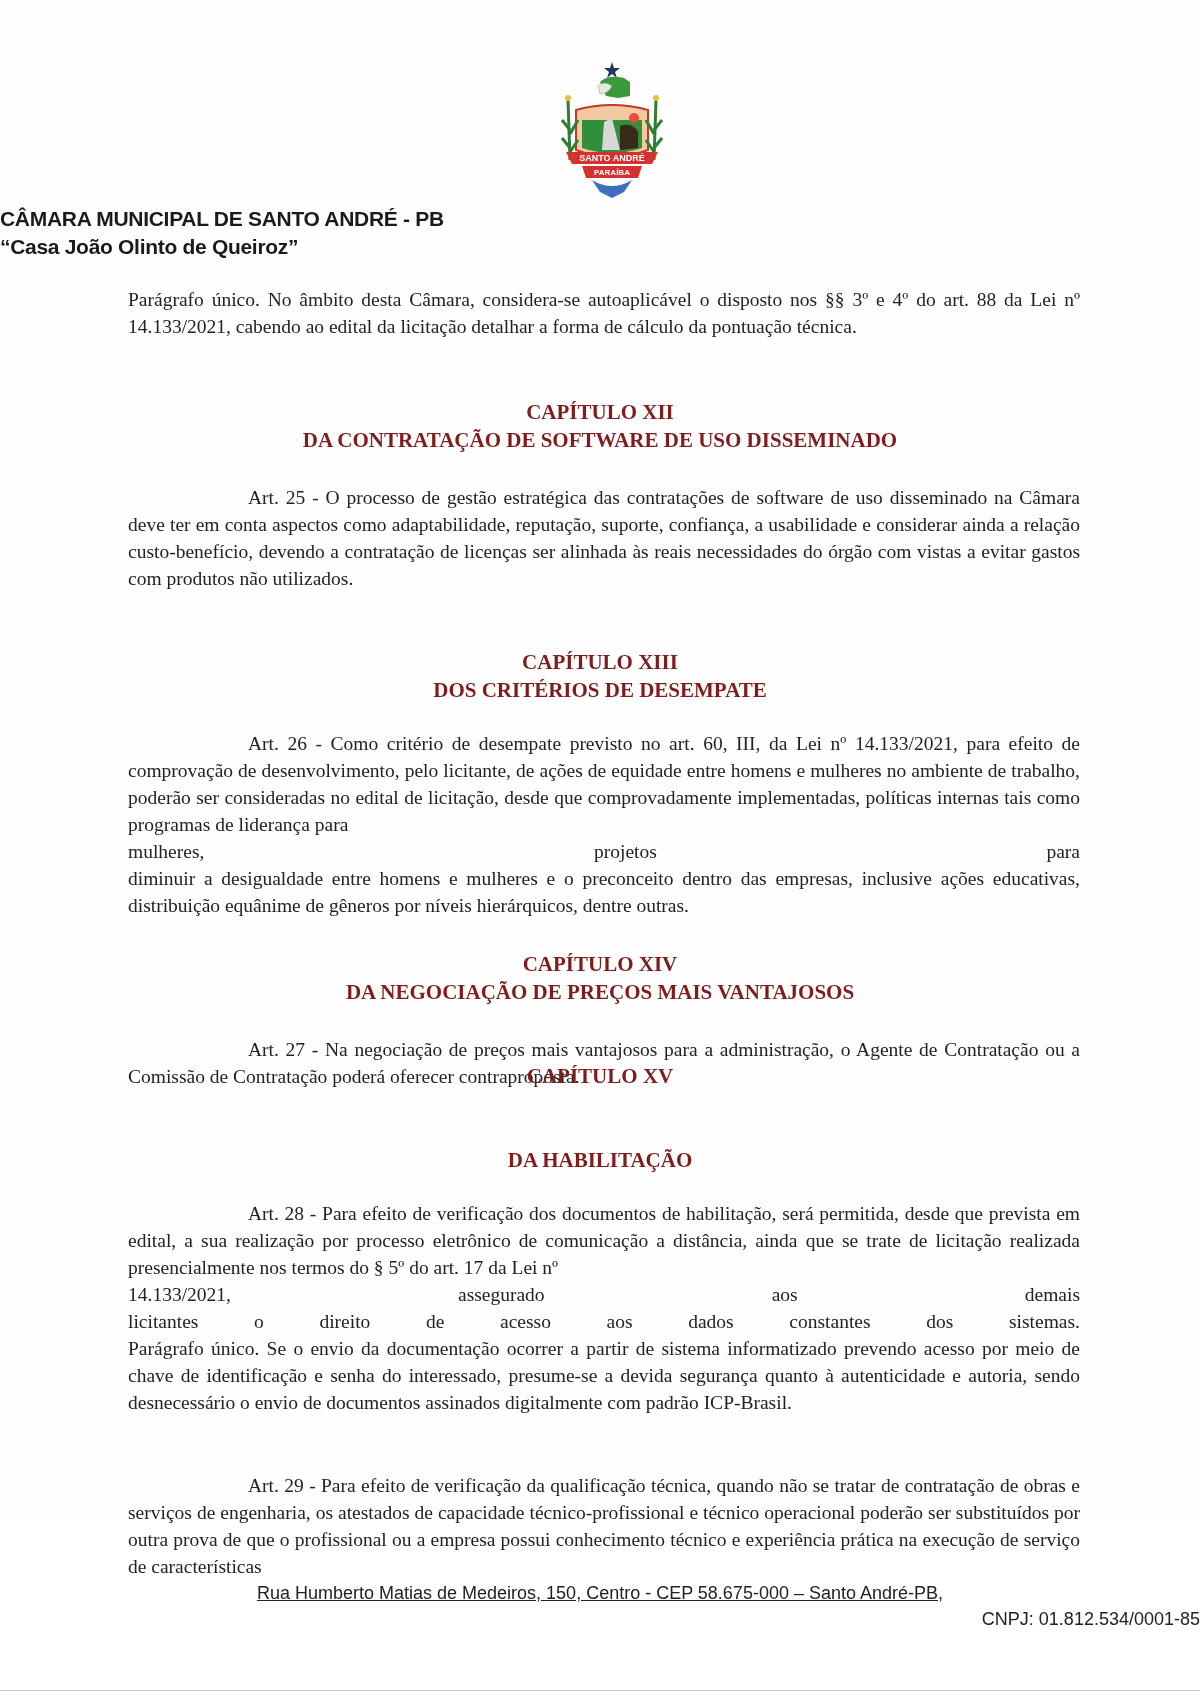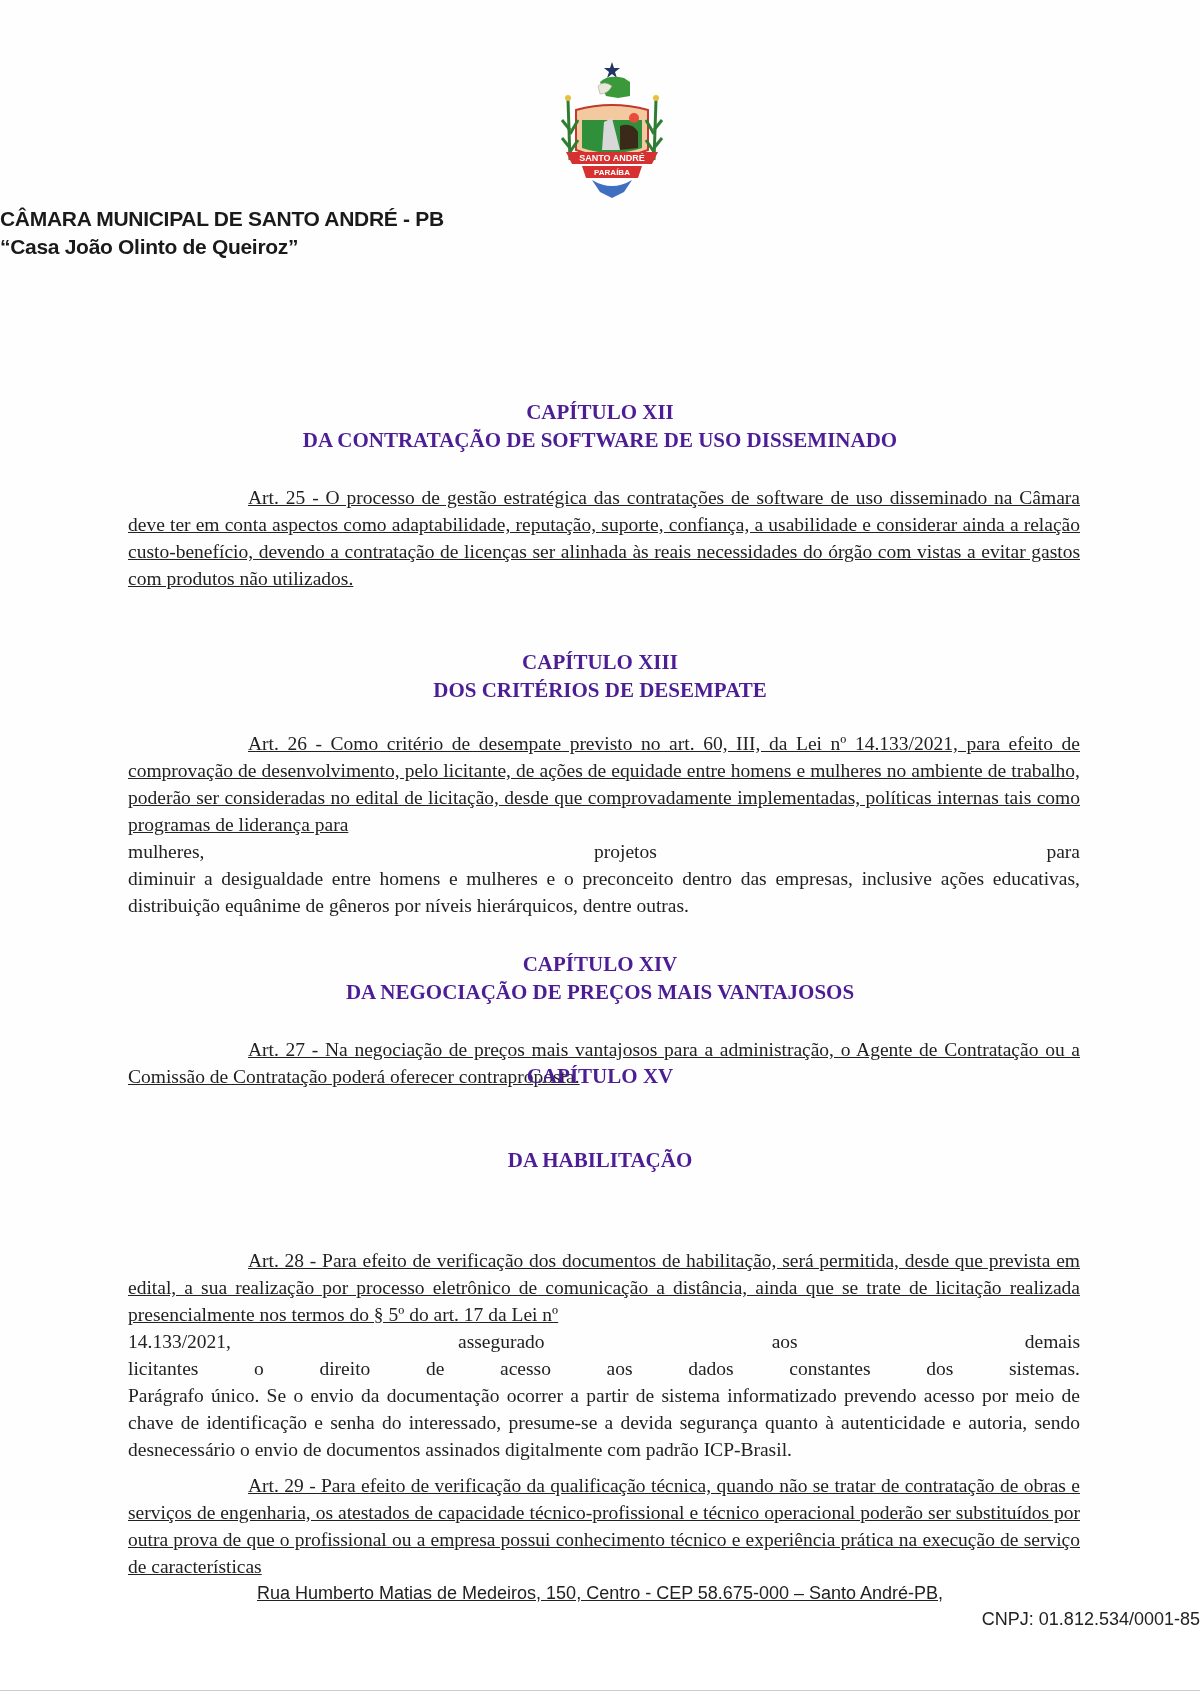--- a/index.html
+++ b/index.html
@@ -6,23 +6,23 @@
   body { width: 1200px; height: 1696px; position: relative; overflow: hidden; color: #1a1a1a; }
   .page { position: absolute; left: 0; top: 0; width: 1200px; height: 1520px; background: #fefefe; }
   .crest { position: absolute; left: 548px; top: 60px; width: 128px; height: 140px; }
   .header-title { position: absolute; left: 0; width: 1200px; text-align: left;
     font-family: "Liberation Sans", sans-serif; font-weight: bold; font-size: 21px; letter-spacing: -0.3px; }
   .t1 { top: 207px; }
   .t2 { top: 235px; }
   .body { position: absolute; left: 128px; width: 952px;
     font-family: "Liberation Serif", serif; font-size: 19.5px; line-height: 27px; text-align: justify; color: #222; }
   .body p { margin: 0; }
-  .indent { text-indent: 120px; text-decoration: underline; }
+  .indent { text-indent: 120px; }
   .chap { position: absolute; left: 0; width: 1200px; text-align: center;
-    font-family: "Liberation Serif", serif; font-weight: bold; font-size: 21px; line-height: 28px; color: #4c1d95; }
+    font-family: "Liberation Serif", serif; font-weight: bold; font-size: 21px; line-height: 28px; color: #7f1d1d; }
   .footer { position: absolute; left: 0; width: 1200px; text-align: center;
     font-family: "Liberation Sans", sans-serif; font-size: 18px; line-height: 26px; color: #222; }
   .rule { position: absolute; left: 0; top: 1690px; width: 1200px; height: 1px; background: #ccc; }
   .spread { display: flex; justify-content: space-between; }
 </style>
 </head>
 <body>
 
 <div class="page">
 
@@ -52,20 +52,23 @@
     <path d="M18 92 L110 92 L104 104 L24 104 Z" fill="#d63030"></path>
     <text x="64" y="101" font-size="9" font-weight="bold" fill="#ffffff" text-anchor="middle" font-family="Liberation Sans, sans-serif">SANTO ANDRÉ</text>
     <path d="M34 106 L94 106 L90 118 L38 118 Z" fill="#d63030"></path>
     <text x="64" y="115" font-size="8" font-weight="bold" fill="#ffffff" text-anchor="middle" font-family="Liberation Sans, sans-serif">PARAÍBA</text>
     <path d="M44 120 Q64 132 84 120 L76 132 L64 138 L52 132 Z" fill="#3f6fc0"></path>
   </svg>
 
   <div class="header-title t1">CÂMARA MUNICIPAL DE SANTO ANDRÉ - PB</div>
   <div class="header-title t2">“Casa João Olinto de Queiroz”</div>
 
+  <div class="body" style="top:286px;">
+    <p>Parágrafo único. No âmbito desta Câmara, considera-se autoaplicável o disposto nos §§ 3º e 4º do art. 88 da Lei nº 14.133/2021, cabendo ao edital da licitação detalhar a forma de cálculo da pontuação técnica.</p>
+  </div>
 
   <div class="chap" style="top:398px;">CAPÍTULO XII</div>
   <div class="chap" style="top:426px;">DA CONTRATAÇÃO DE SOFTWARE DE USO DISSEMINADO</div>
   <div class="body" style="top:484px;">
     <p class="indent">Art. 25 - O processo de gestão estratégica das contratações de software de uso disseminado na Câmara deve ter em conta aspectos como adaptabilidade, reputação, suporte, confiança, a usabilidade e considerar ainda a relação custo-benefício, devendo a contratação de licenças ser alinhada às reais necessidades do órgão com vistas a evitar gastos com produtos não utilizados.</p>
   </div>
 
   <div class="chap" style="top:648px;">CAPÍTULO XIII</div>
   <div class="chap" style="top:676px;">DOS CRITÉRIOS DE DESEMPATE</div>
   <div class="body" style="top:730px;">
@@ -79,21 +82,21 @@
   </div>
 
   <div class="chap" style="top:950px;">CAPÍTULO XIV</div>
   <div class="chap" style="top:978px;">DA NEGOCIAÇÃO DE PREÇOS MAIS VANTAJOSOS</div>
   <div class="body" style="top:1036px;">
     <p class="indent">Art. 27 - Na negociação de preços mais vantajosos para a administração, o Agente de Contratação ou a Comissão de Contratação poderá oferecer contraproposta.</p>
   </div>
 
   <div class="chap" style="top:1062px;">CAPÍTULO XV</div>
   <div class="chap" style="top:1146px;">DA HABILITAÇÃO</div>
-  <div class="body" style="top:1247px;">
+  <div class="body" style="top:1200px;">
     <p class="indent">Art. 28 - Para efeito de verificação dos documentos de habilitação, será permitida, desde que prevista em edital, a sua realização por processo eletrônico de comunicação a distância, ainda que se trate de licitação realizada presencialmente nos termos do § 5º do art. 17 da Lei nº</p>
     <div class="spread">
       <span>14.133/2021,</span>
       <span>assegurado</span>
       <span>aos</span>
       <span>demais</span>
     </div>
     <div class="spread">
       <span>licitantes</span>
       <span>o</span>

